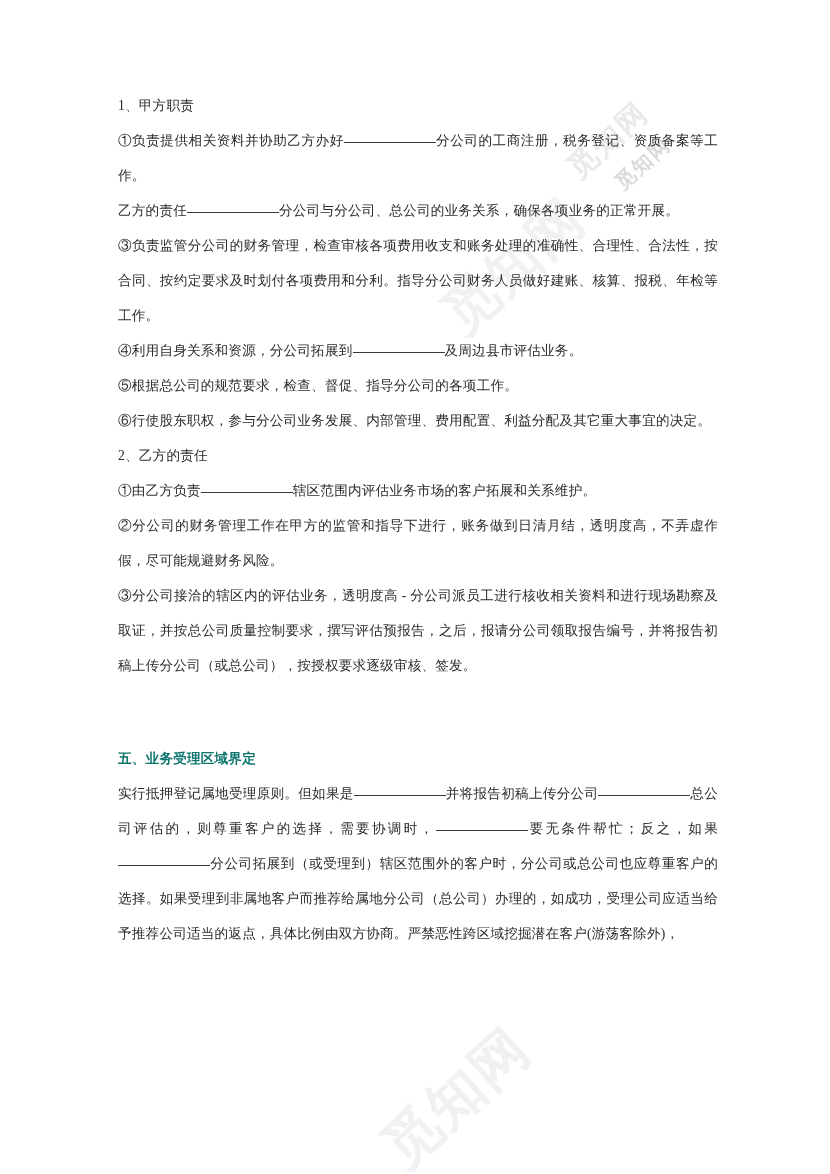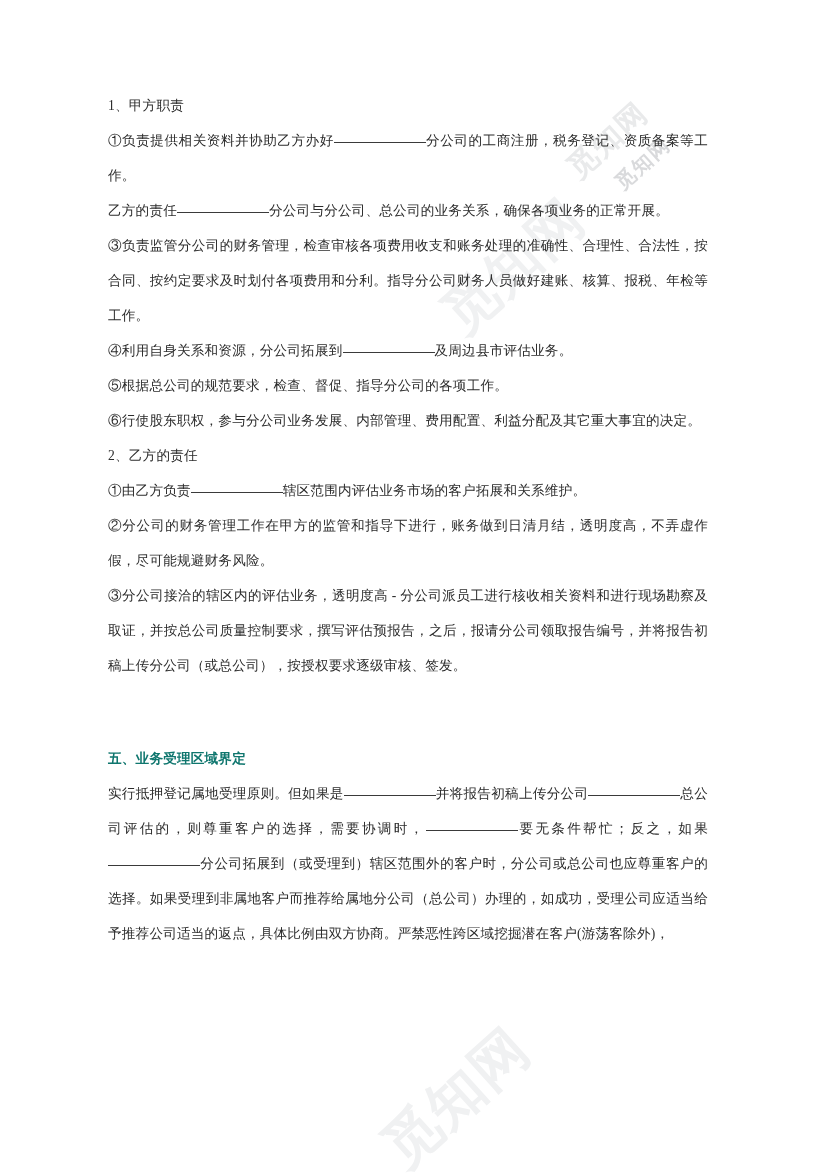--- a/index.html
+++ b/index.html
@@ -34,21 +34,21 @@
     user-select: none;
   }
   .wm-a { left: 430px; top: 230px; font-size: 54px; transform: rotate(-42deg); }
   .wm-b { left: 560px; top: 120px; font-size: 30px; transform: rotate(-42deg); color:#e9eaeb; }
   .wm-c { left: 370px; top: 1060px; font-size: 56px; transform: rotate(-42deg); }
   .wm-d { left: 610px; top: 150px; font-size: 20px; transform: rotate(-42deg); color:#d9dadc; }
 
   
   #body-text {
     position: absolute;
-    left: 108px;
+    left: 118px;
     top: 88px;
     width: 600px;
     z-index: 2;
   }
   .para {
     font-size: 13.6px;
     line-height: 35px;
     color: #2b2b2b;
     text-align: justify;
     text-justify: inter-ideograph;

